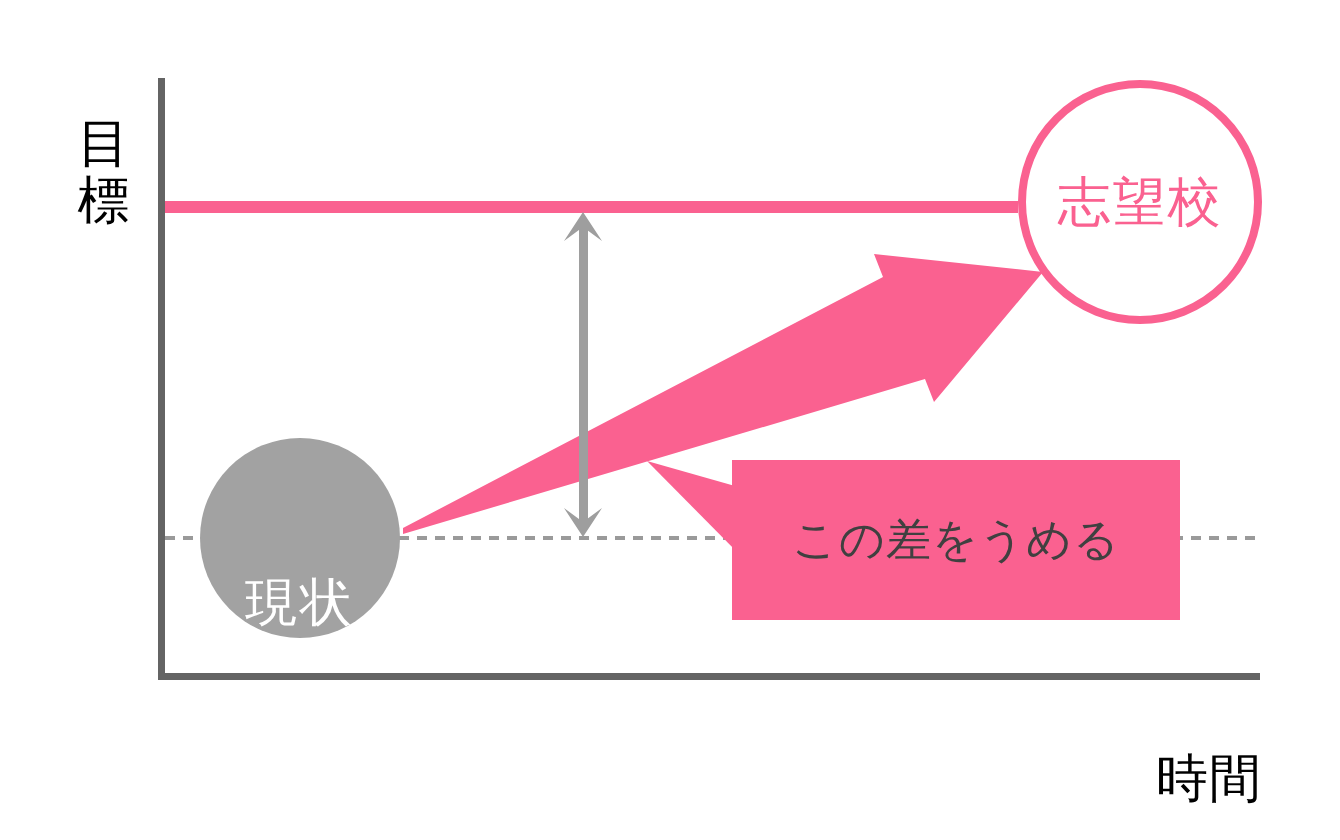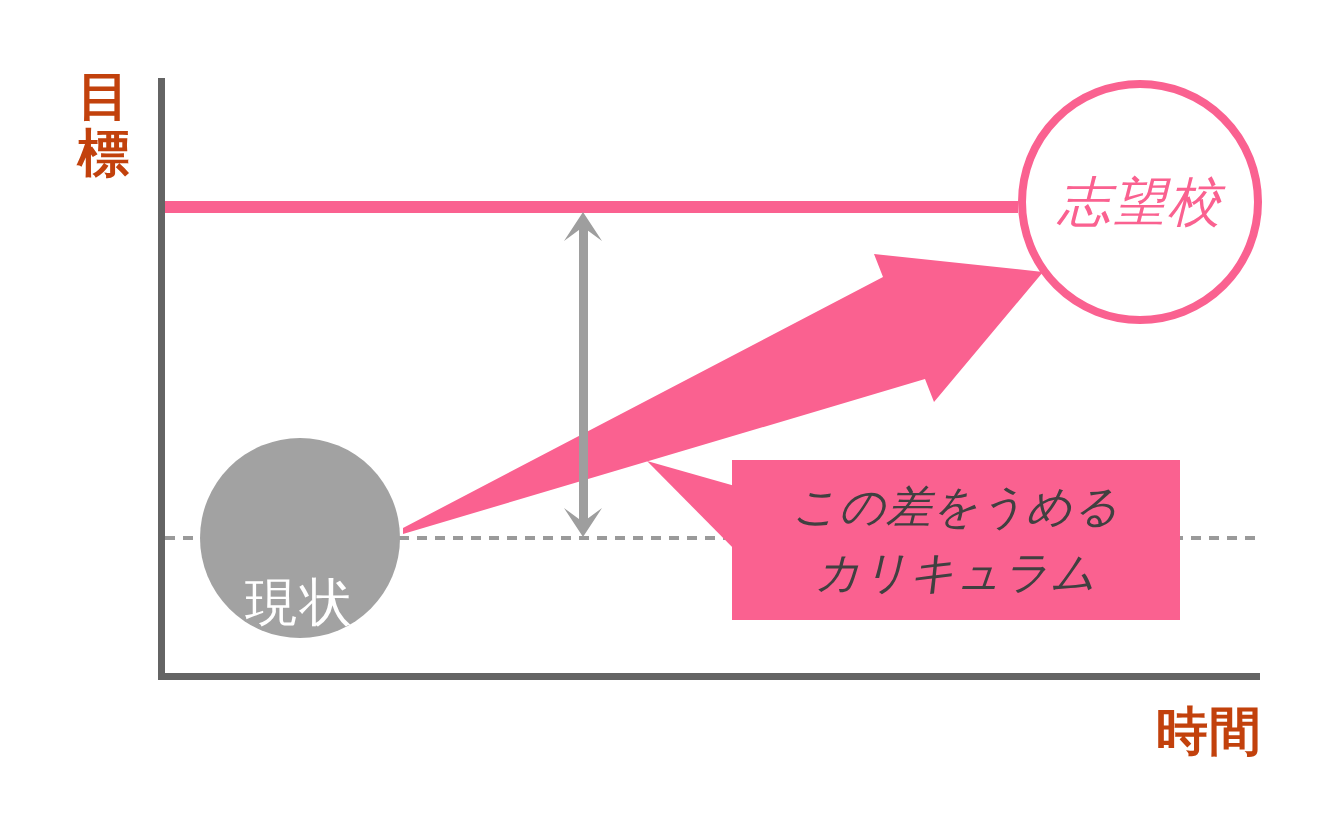--- a/index.html
+++ b/index.html
@@ -16,24 +16,25 @@
     overflow: hidden;
   }
   .shapes {
     position: absolute;
     left: 0; top: 0;
     width: 1340px;
     height: 840px;
   }
   .axis-label {
     position: absolute;
-    color: #c2410c;
+    color: #000000;
     font-size: 52px;
-    font-weight: 700;
+    font-weight: 400;
     letter-spacing: 1px;
+    margin-top: 47px;
   }
   .y-axis-label {
     left: 74px;
     top: 68px;
     width: 60px;
     line-height: 57px;
     text-align: center;
     word-break: break-all;
   }
   .x-axis-label {
@@ -88,21 +89,21 @@
     display: flex;
     flex-direction: column;
     align-items: center;
     justify-content: center;
     color: #404040;
     font-size: 45px;
     line-height: 66px;
     text-align: center;
     letter-spacing: 1px;
   }
-  .line { display: block; font-style: italic; }
+  .line { display: block; }
 </style>
 </head>
 <body>
 
 <div class="stage">
 
   <svg class="shapes" viewBox="0 0 1340 840">
 
     <line x1="165" y1="538" x2="1260" y2="538" stroke-width="4" stroke-dasharray="10 8" stroke="#9a9a9a"></line>
 
@@ -130,16 +131,15 @@
   <div class="current-circle">
     <span>現状</span>
   </div>
 
   <div class="goal-circle">
     <span class="line">志望校</span>
   </div>
 
   <div class="callout-box">
     <span class="line">この差をうめる</span>
-    <span class="line">カリキュラム</span>
   </div>
 
 </div>
 
 </body></html>

